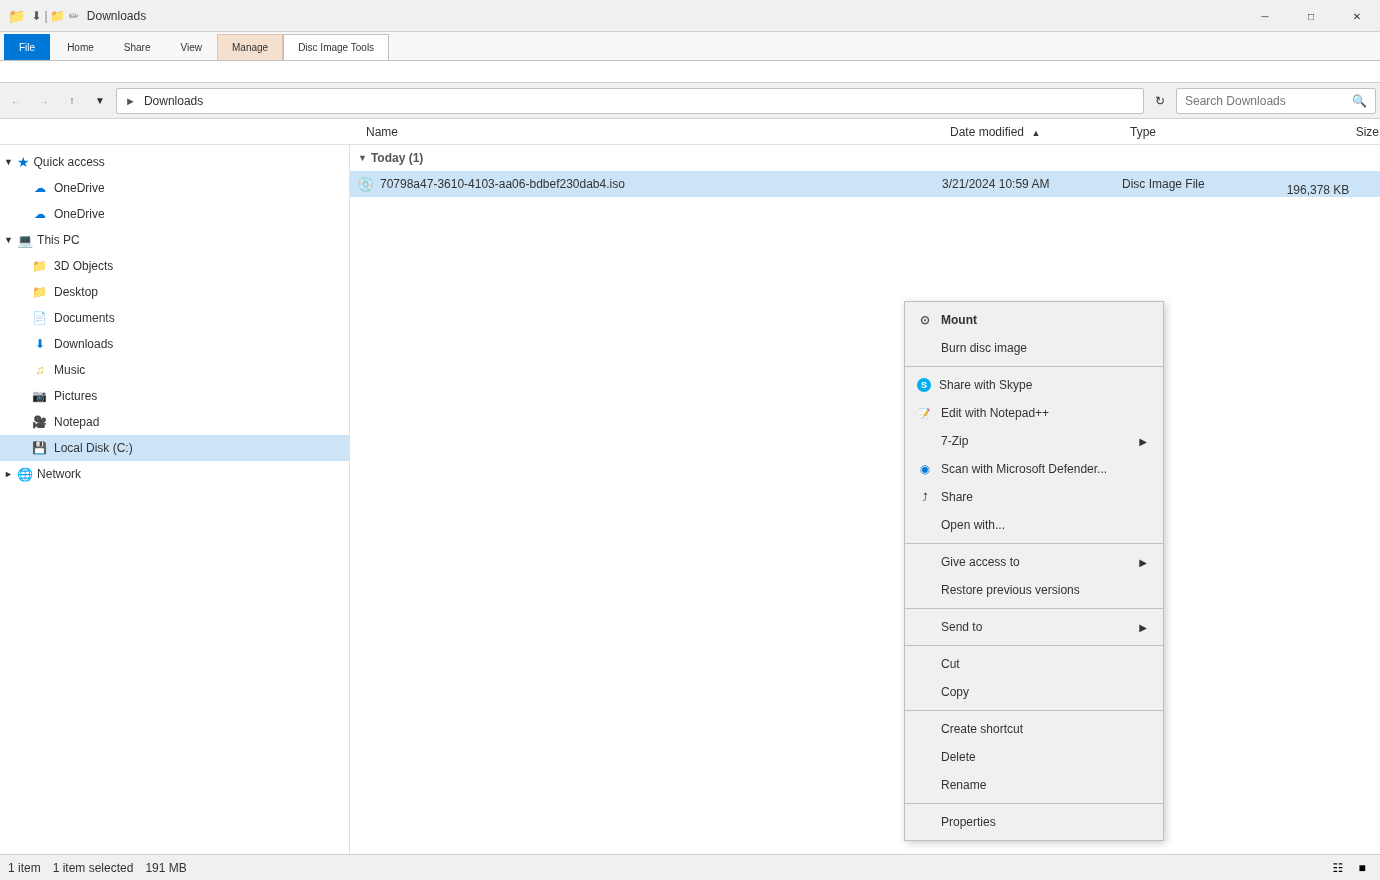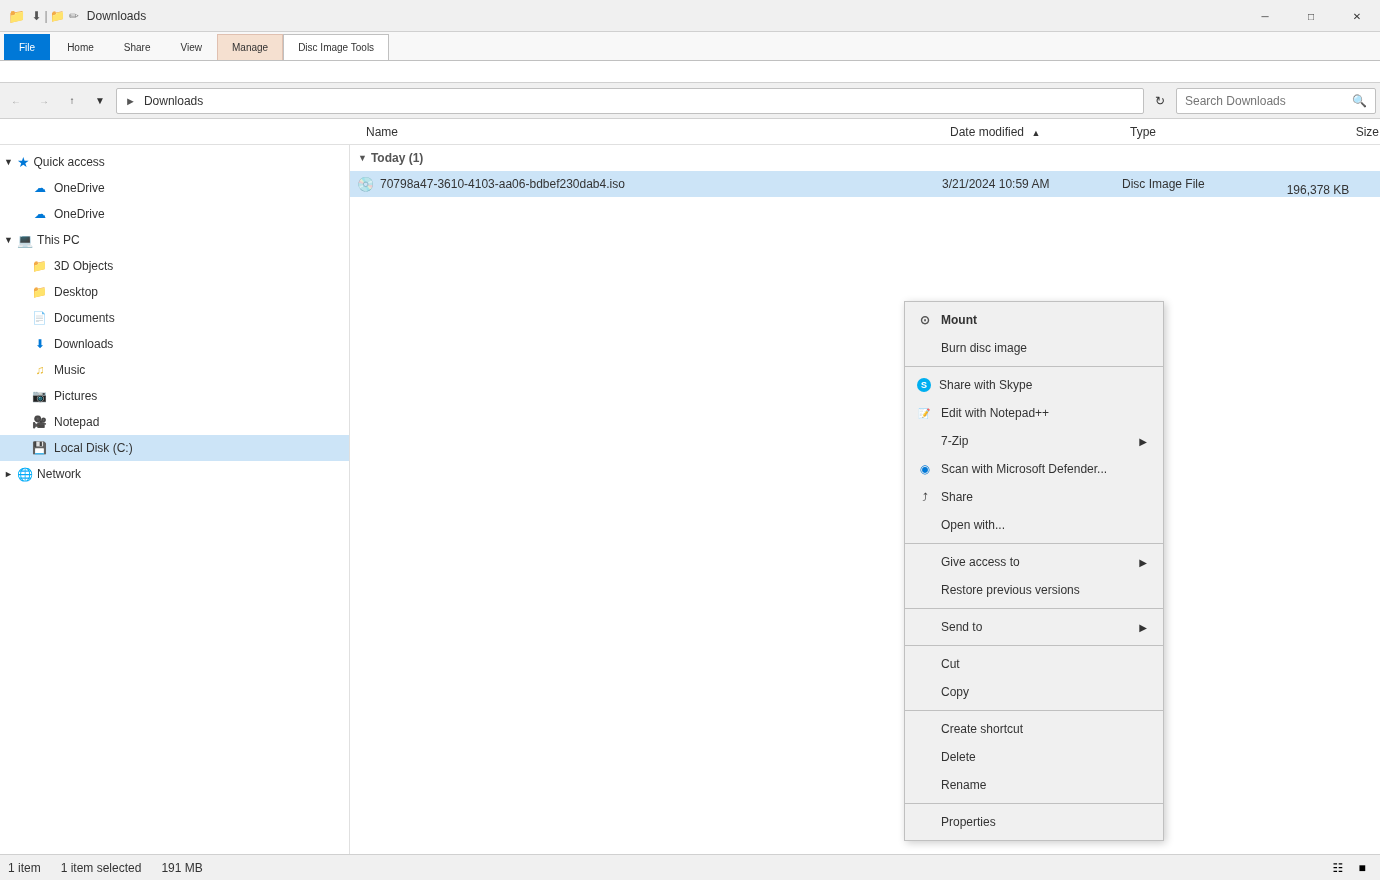--- a/index.html
+++ b/index.html
@@ -233,21 +233,21 @@
       position: absolute;
       bottom: 0; left: 0; right: 0;
       height: 26px;
       background: #f0f0f0;
       border-top: 1px solid #d0d0d0;
       display: flex;
       align-items: center;
       padding: 0 8px;
       font-size: 12px;
       color: #333;
-      gap: 20px;
+      gap: 12px;
     }
     .status-right {
       position: absolute; right: 8px;
       display: flex; gap: 4px;
     }
     .view-btn {
       width: 20px; height: 20px;
       border: 1px solid transparent;
       background: transparent;
       cursor: pointer;

